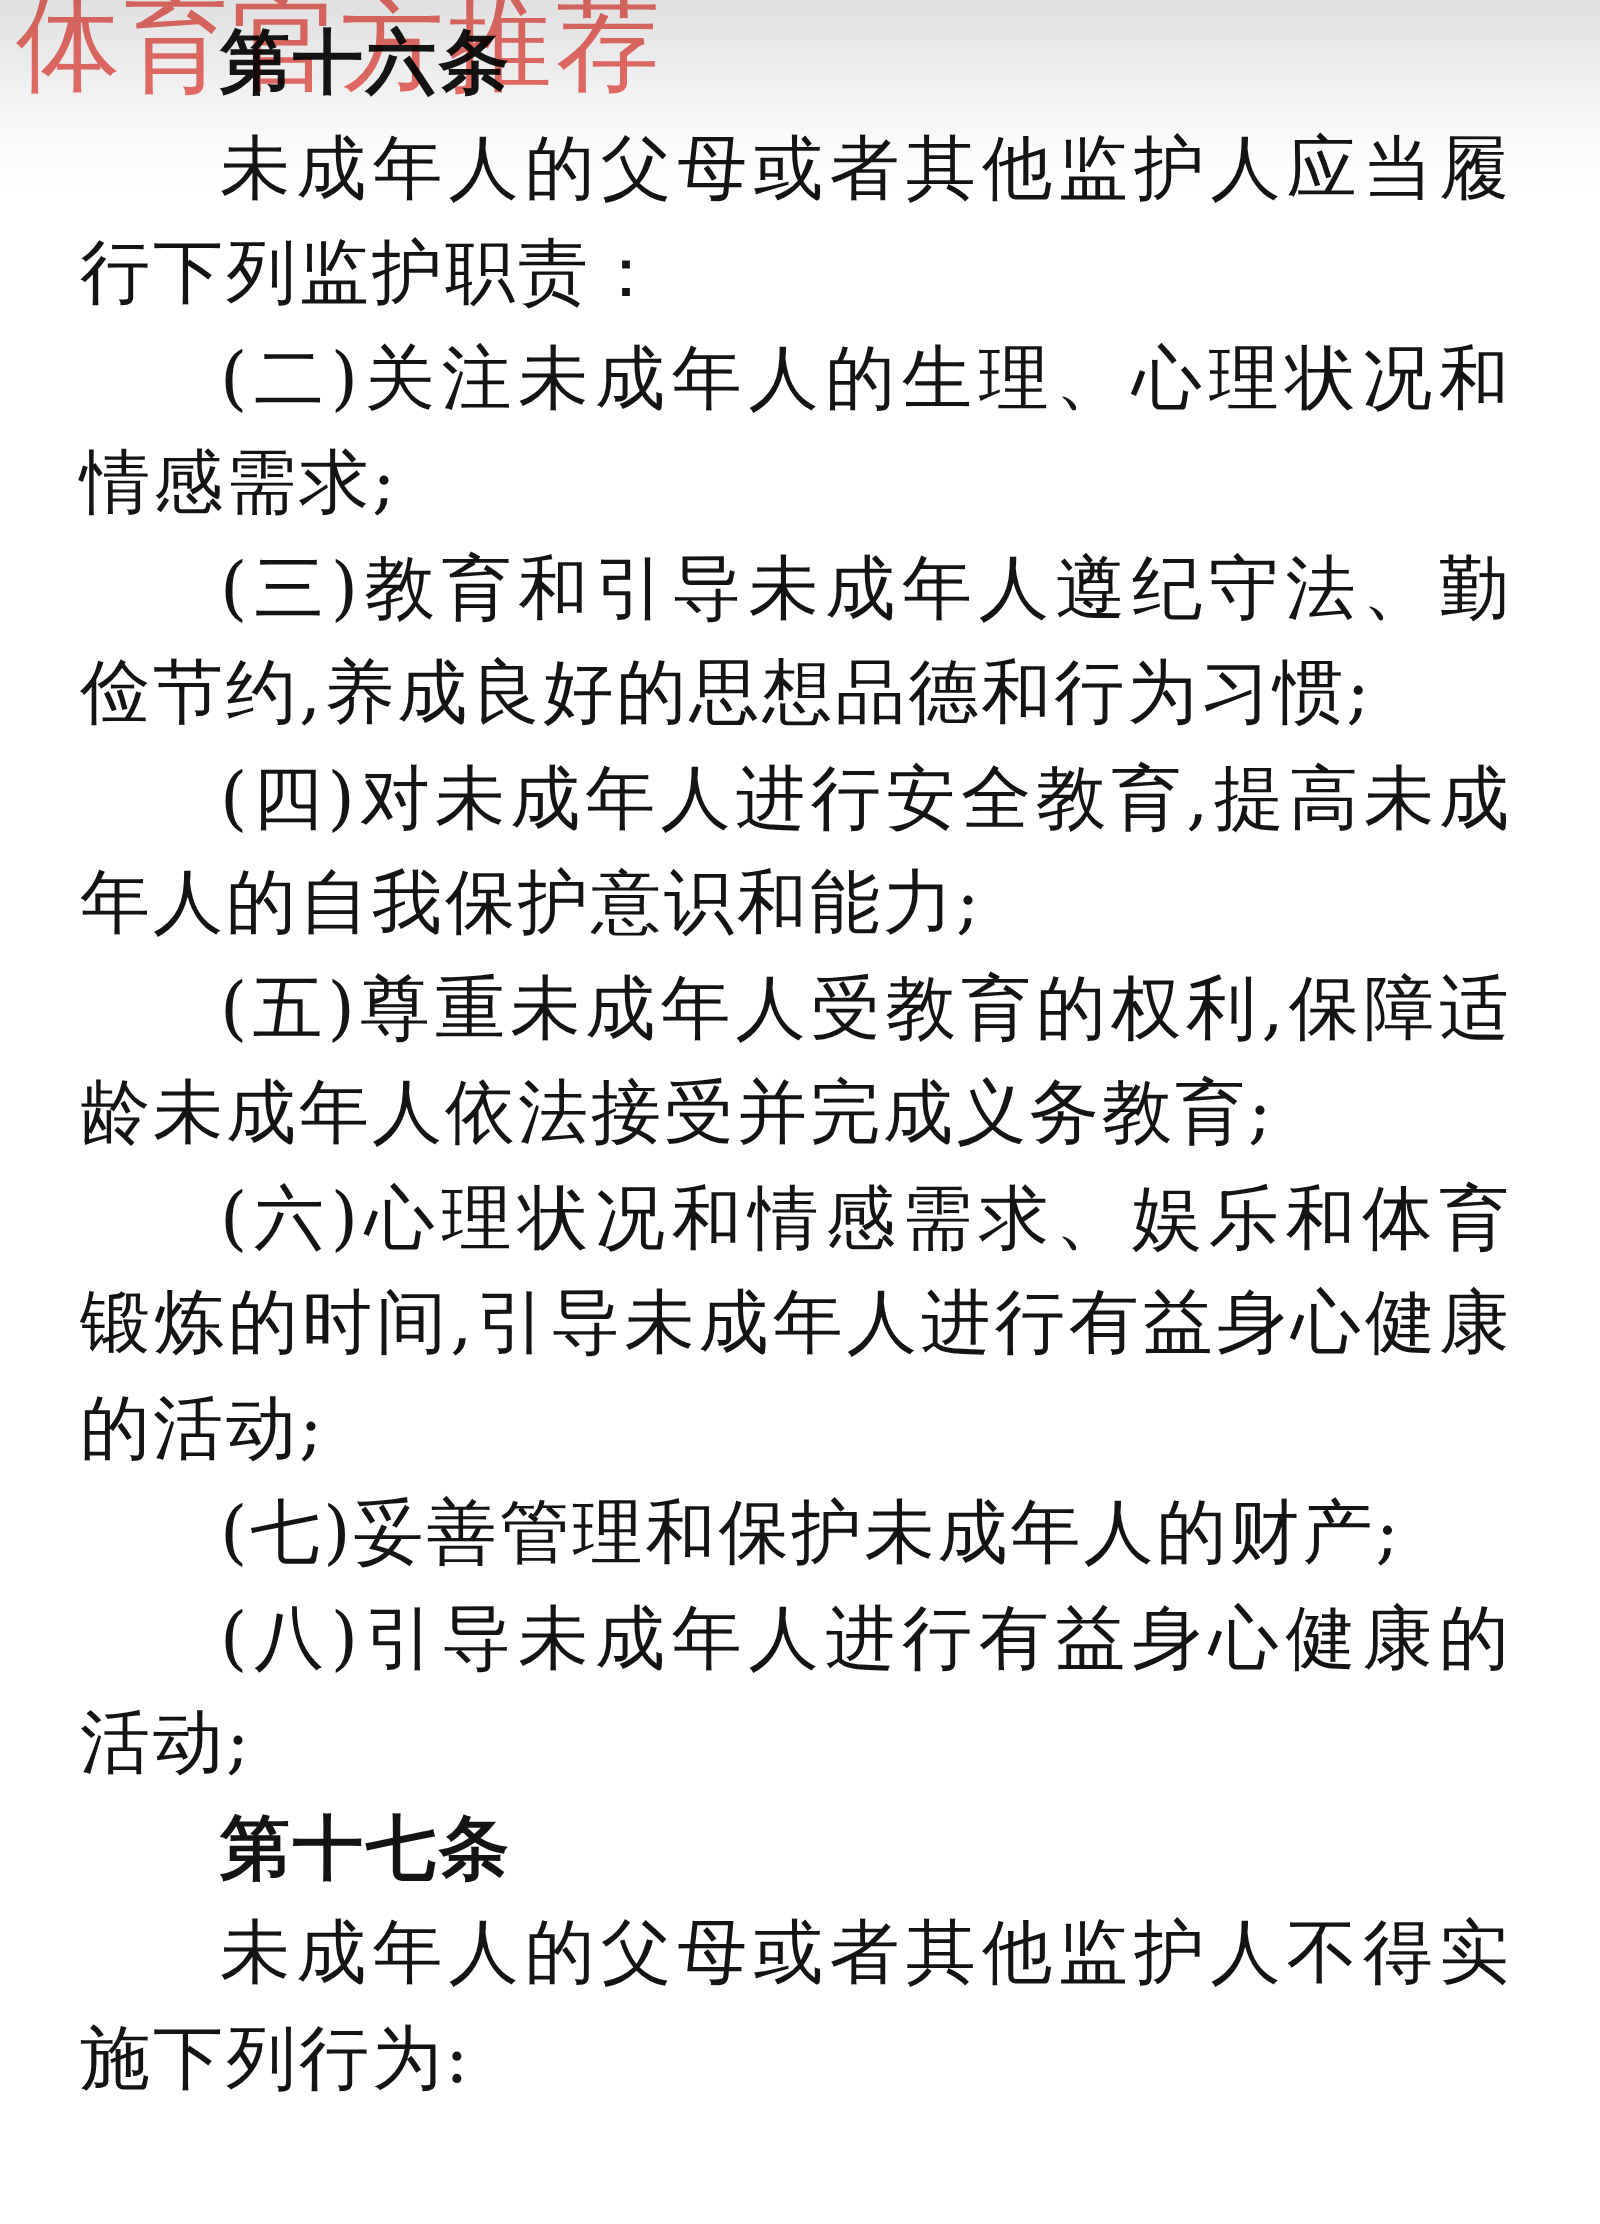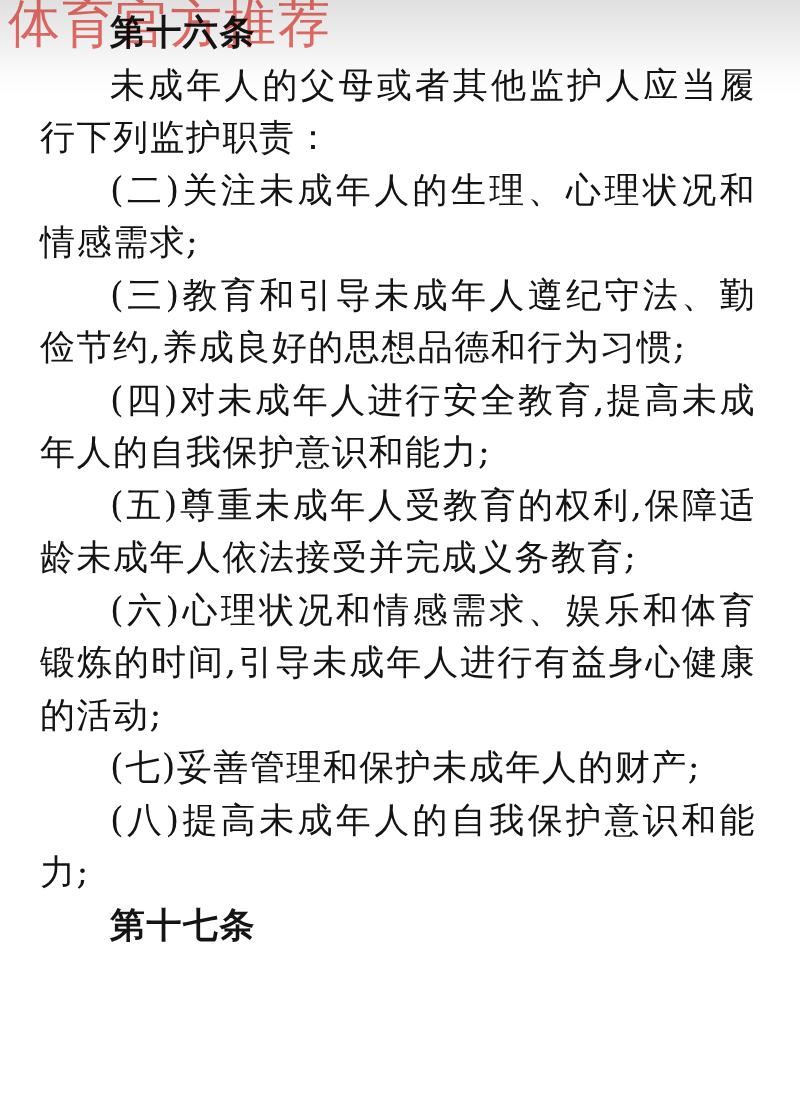--- a/index.html
+++ b/index.html
@@ -64,19 +64,20 @@
     <p class="heading">第十六条</p>
 
     <p>未成年人的父母或者其他监护人应当履行下列监护职责：</p>
 
     <p>(二)关注未成年人的生理、心理状况和情感需求;</p>
     <p>(三)教育和引导未成年人遵纪守法、勤俭节约,养成良好的思想品德和行为习惯;</p>
     <p>(四)对未成年人进行安全教育,提高未成年人的自我保护意识和能力;</p>
     <p>(五)尊重未成年人受教育的权利,保障适龄未成年人依法接受并完成义务教育;</p>
     <p>(六)心理状况和情感需求、娱乐和体育锻炼的时间,引导未成年人进行有益身心健康的活动;</p>
     <p>(七)妥善管理和保护未成年人的财产;</p>
-    <p>(八)提高未成年人的自我保护意识和能力;</p>
+    <p>(八)引导未成年人进行有益身心健康的活动;</p>
 
     <p class="heading">第十七条</p>
 
+    <p>未成年人的父母或者其他监护人不得实施下列行为:</p>
 
   </div>
 </div>
 
 </body></html>

